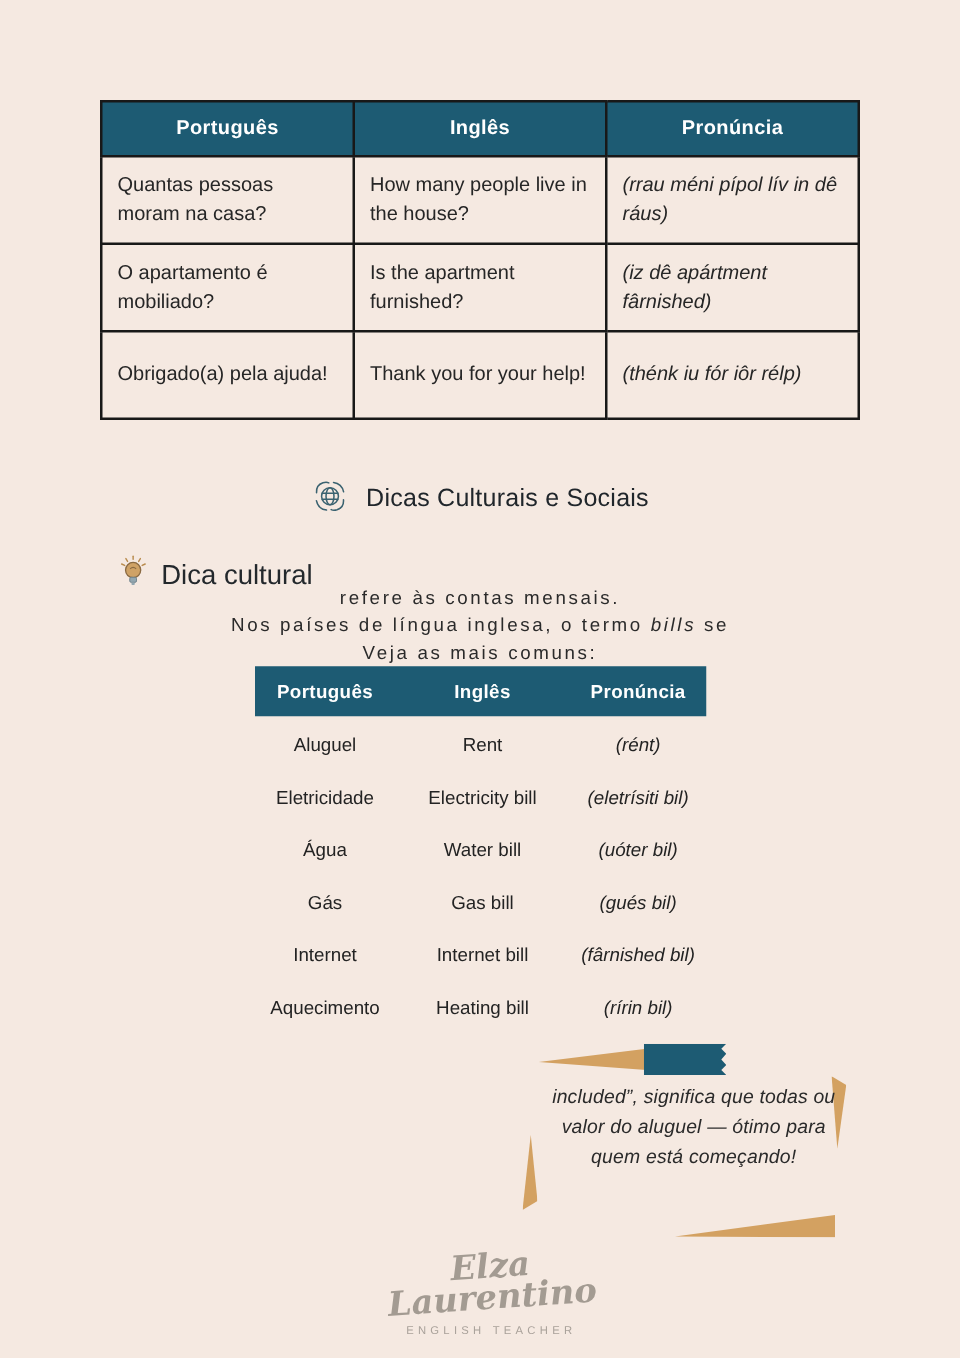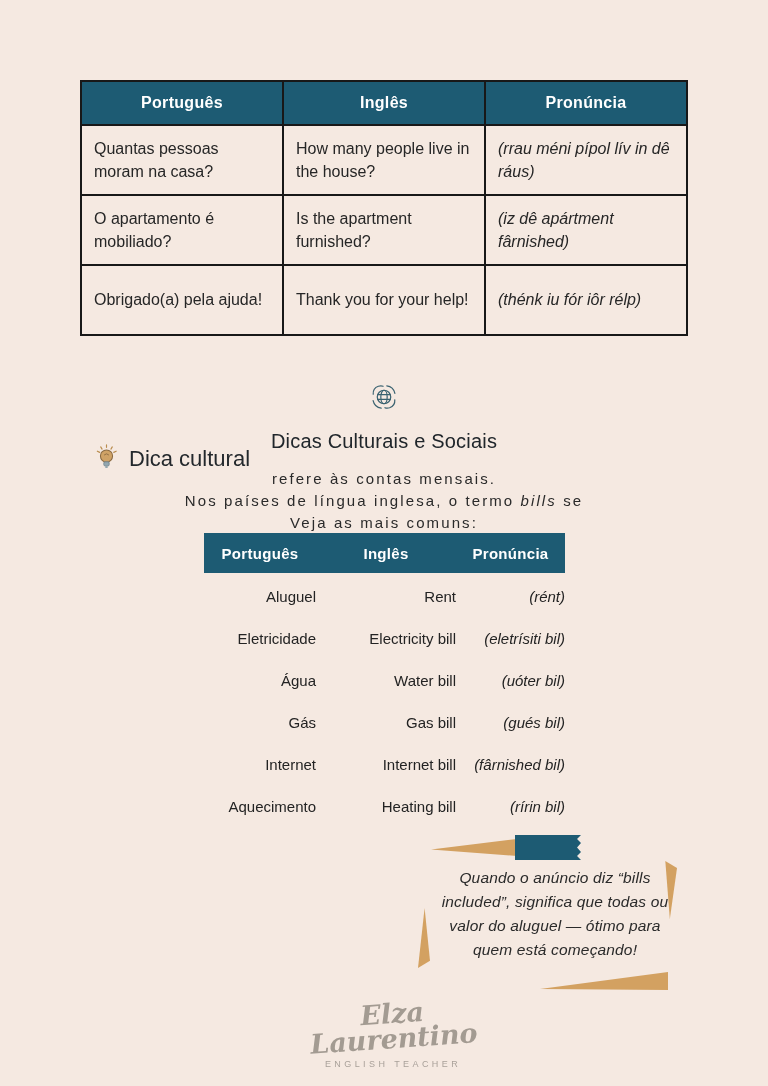--- a/index.html
+++ b/index.html
@@ -26,21 +26,21 @@
   table.vocab td{
     border:2px solid #181818;height:64px;
     text-align:left;vertical-align:middle;
     font-size:16px;line-height:1.45;padding:2px 12px;
   }
   table.vocab td.pron{font-style:italic;}
 
   
   .section-head{
     position:absolute;left:0;top:382px;width:100%;
-    display:flex;justify-content:center;align-items:center;gap:14px;flex-direction:column;
+    display:flex;justify-content:center;align-items:center;gap:14px;
   }
   .section-head .title{font-size:20px;font-weight:500;letter-spacing:.01em;color:#20262b;}
   .hands-globe{width:30px;height:30px;}
 
   
   .tip-head{
     position:absolute;left:93px;top:443px;
     display:flex;align-items:center;gap:9px;
   }
   .tip-head .label{font-size:22px;font-weight:500;color:#23282c;}
@@ -56,21 +56,21 @@
   
   .t2{position:absolute;left:204px;top:533px;width:361px;}
   .t2-header{
     display:grid;grid-template-columns:112px 140px 109px;
     background:#1d5b73;height:40px;align-items:center;
     color:#fff;font-weight:bold;font-size:15px;text-align:center;letter-spacing:.02em;
   }
   .t2-body{margin-top:2px;}
   .t2-row{
     display:grid;grid-template-columns:112px 140px 109px;
-    height:42px;align-items:center;text-align:right;font-size:15px;color:#232323;
+    height:42px;align-items:center;text-align:center;font-size:15px;color:#232323;
   }
   .t2-row .pron{font-style:italic;white-space:nowrap;}
 
   
   .deco{position:absolute;}
   .deco-wedge-top{left:431px;top:839px;width:86px;height:17px;background:#d3a161;
     clip-path:polygon(0 62%,100% 0,100% 100%);}
   .deco-ribbon{left:515px;top:835px;width:66px;height:25px;background:#1d5b73;
     clip-path:polygon(0 0,100% 0,94% 16%,100% 32%,94% 50%,100% 68%,94% 84%,100% 100%,0 100%);}
   .deco-right-sliver{left:664px;top:861px;width:13px;height:58px;background:#d3a161;
@@ -210,21 +210,20 @@
     </div>
   </div>
 
   <div class="deco deco-wedge-top"></div>
   <div class="deco deco-ribbon"></div>
   <div class="deco deco-right-sliver"></div>
   <div class="deco deco-left-sliver"></div>
   <div class="deco deco-wedge-bottom"></div>
 
   <div class="note-text">
-    <div>Quando o anúncio diz “bills</div>
     <div>included”, significa que todas ou</div>
     <div>valor do aluguel — ótimo para</div>
     <div>quem está começando!</div>
   </div>
 
   <div class="sig">
     <div class="sig-inner">
       <div class="sig-name">
         <span class="l1">Elza</span>
         <span class="l2">Laurentino</span>

